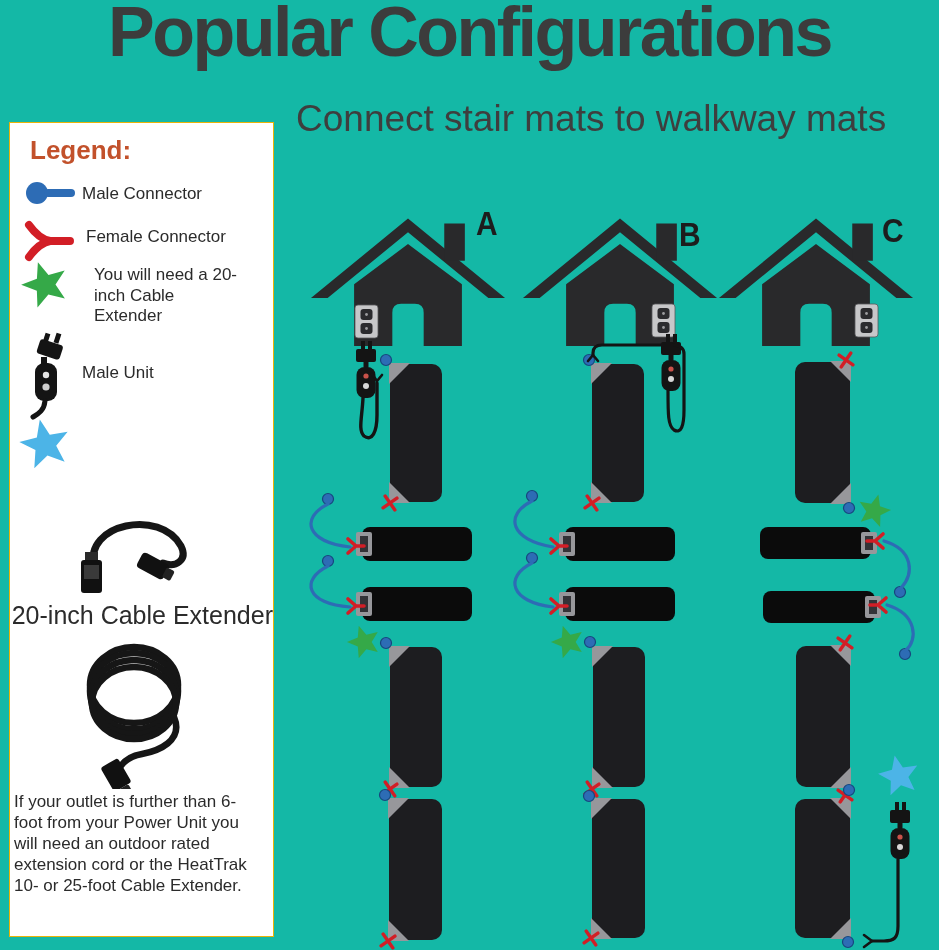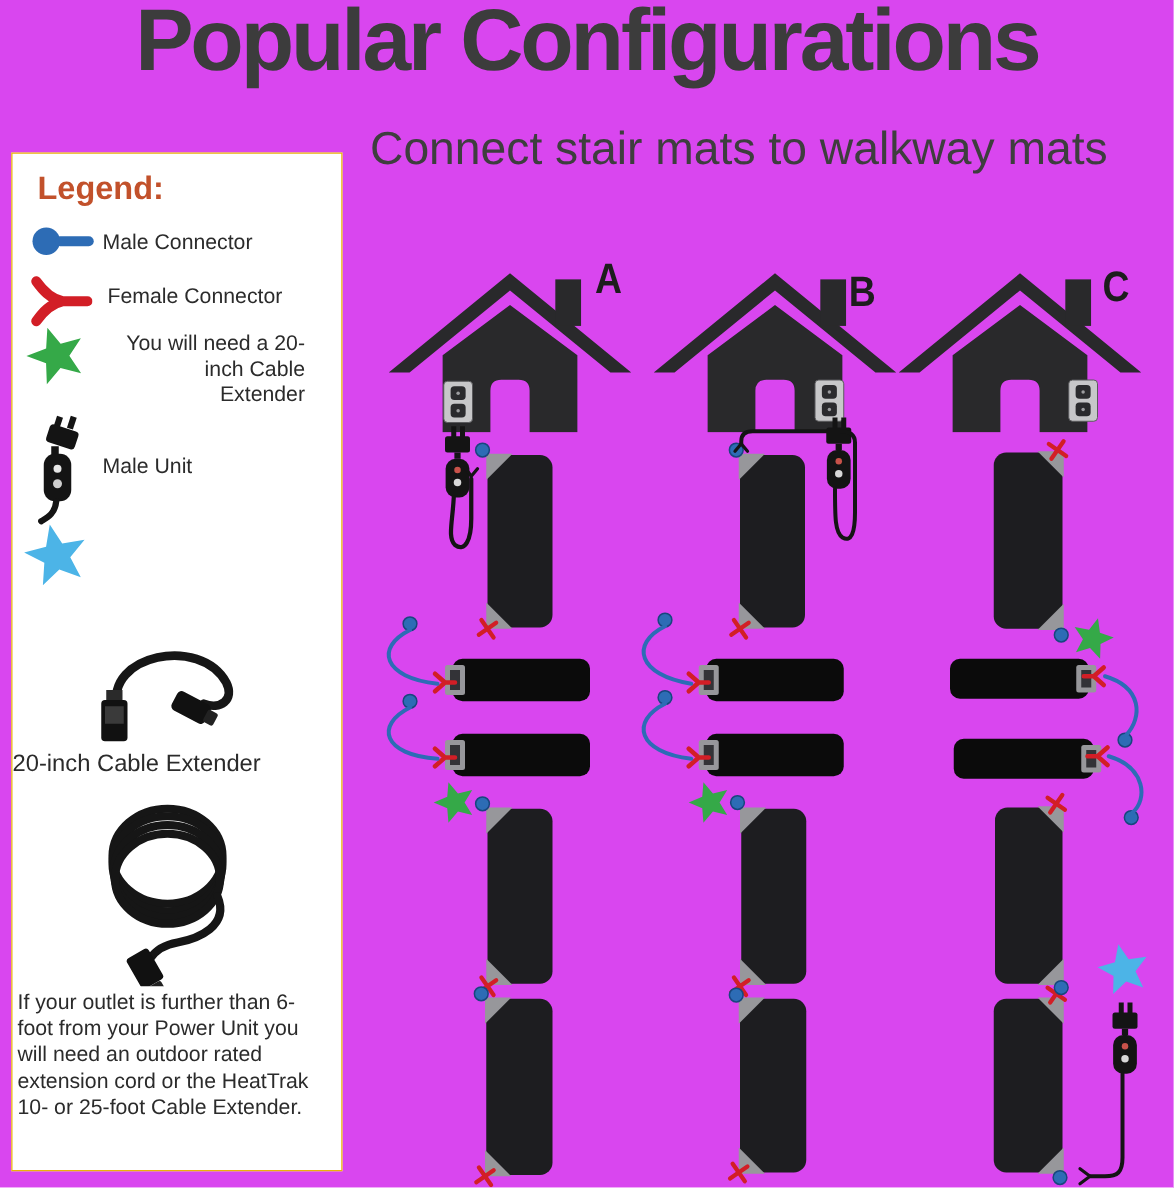--- a/index.html
+++ b/index.html
@@ -1,37 +1,37 @@
 <!DOCTYPE html>
 <html><head>
 <meta charset="utf-8">
 <style>
   html,body{margin:0;padding:0;background:#fff;}
   #canvas{
-    position:relative;width:939px;height:950px;background:#d946ef;overflow:hidden;
+    position:relative;width:939px;height:950px;background:#14b8a6;overflow:hidden;
     font-family:"Liberation Sans","DejaVu Sans",sans-serif;color:#2e2e2e;
   }
   
   #page-title{
     position:absolute;left:0;top:-8px;width:939px;margin:0;text-align:center;
     font-size:70px;font-weight:800;letter-spacing:-2.5px;color:#3c3c3c;white-space:nowrap;
   }
   #subtitle{
     position:absolute;left:296px;top:94px;width:640px;
     font-size:37px;line-height:1.33;font-weight:500;color:#3e3e3e;
   }
   
   #legend{
     position:absolute;left:9px;top:122px;width:263px;height:813px;
     border:1px solid #eab308;background:#fff;
   }
   #legend .abs{position:absolute;}
   #legend-heading{left:20px;top:12px;font-size:26px;font-weight:bold;color:#c2512b;}
-  .lg-label{font-size:17px;line-height:1.22;color:#2b2b2b;text-align:right;}
-  #legend-cable-caption{left:0;top:478px;width:100%;text-align:left;font-size:19px;color:#2b2b2b;}
+  .lg-label{font-size:17px;line-height:1.22;color:#2b2b2b;}
+  #legend-cable-caption{left:0;top:478px;width:100%;text-align:right;font-size:25px;color:#2b2b2b;}
   #legend-note{left:4px;top:668px;width:240px;font-size:17px;line-height:1.24;color:#2b2b2b;}
   
   .house{position:absolute;width:196px;height:147px;}
   #overlay{position:absolute;left:0;top:0;width:939px;height:950px;}
   .cfg-letter{
     position:absolute;font-size:34px;font-weight:800;color:#1d1d1d;
     transform:scaleX(.88);transform-origin:left top;letter-spacing:-1px;
   }
 </style>
 </head>

